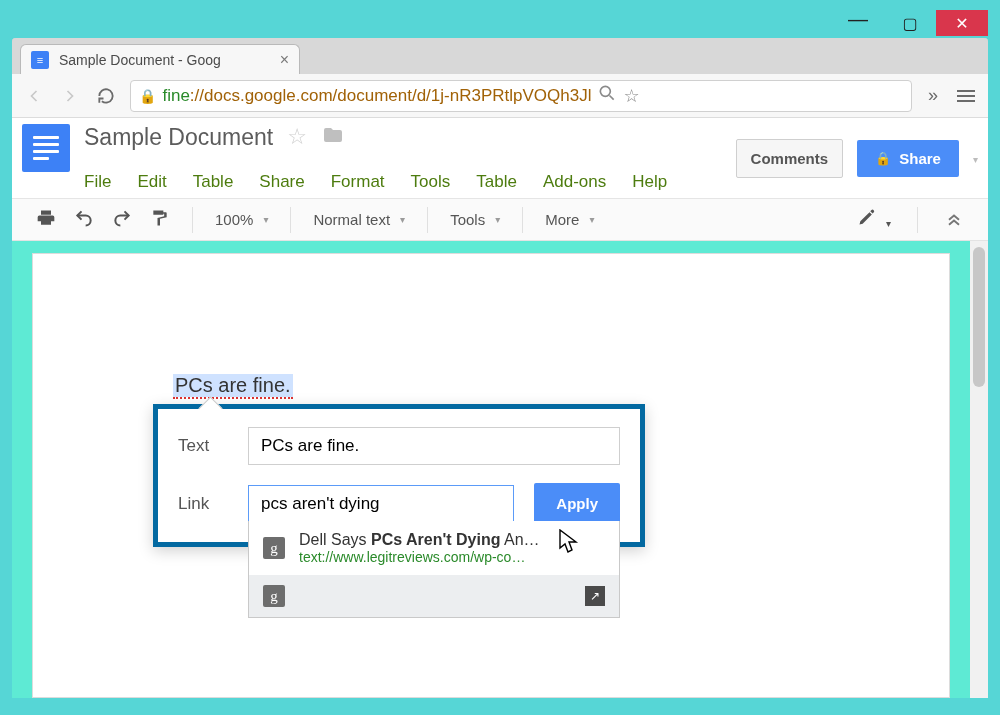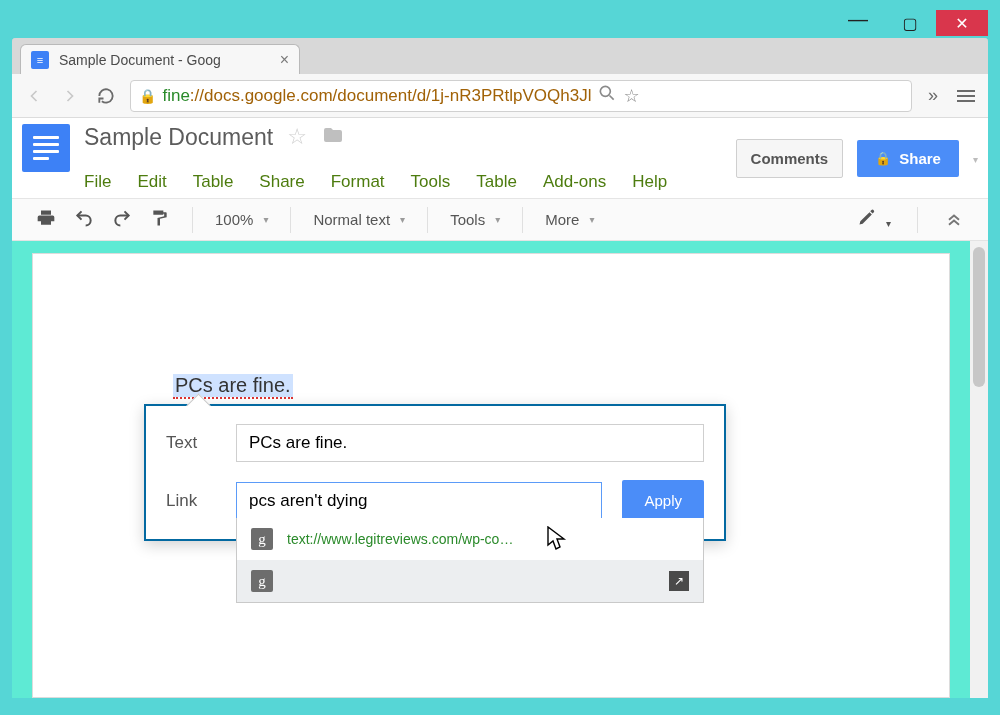--- a/index.html
+++ b/index.html
@@ -76,33 +76,33 @@
   
   .page-area { position:relative; flex:1; background:#5eead4; display:flex; }
   .page { margin:12px 20px 0 20px; flex:1; border:1px solid #dcdcdc; background:#fff; position:relative; }
   .doc-text { position:absolute; top:120px; left:140px; font-size:20px; color:#333; background:#cfe2ff; padding:0 2px; }
   .doc-text::after { content:""; position:absolute; left:0; bottom:-2px; width:100%; border-bottom:2px dotted #d33; }
   .scrollbar { width:18px; background:#f1f1f1; display:flex; align-items:flex-start; justify-content:center; }
   .scrollthumb { width:12px; height:140px; background:#c7c7c7; border-radius:6px; margin-top:6px; }
 
   
   .link-dialog {
-    position:absolute; top:150px; left:111px; width:582px; background:#fff; border:2px solid #0369a1;
+    position:absolute; top:150px; left:120px; width:492px; background:#fff; border:5px solid #0369a1;
     box-shadow:0 4px 14px rgba(0,0,0,0.18); padding:18px 20px 0; font-size:16px; color:#444;
   }
   .link-dialog::before {
     content:""; position:absolute; top:-9px; left:44px; width:16px; height:16px;
     background:#fff; border-left:1px solid #c9c9c9; border-top:1px solid #c9c9c9; transform:rotate(45deg);
   }
   .ld-row { display:flex; align-items:center; gap:20px; margin-bottom:18px; }
   .ld-row label { width:50px; font-size:17px; color:#555; }
   .ld-input { flex:1; height:38px; border:1px solid #cfcfcf; padding:0 12px; font-size:17px; outline:none; }
   .ld-input.link { border-color:#5b9bf8; }
   .ld-input.link::after{content:"";}
-  .btn-apply { background:#4b8df8; color:#fff; font-weight:normal; font-size:15px; padding:12px 22px; border:none; border-radius:2px; }
+  .btn-apply { background:#4b8df8; color:#fff; font-weight:bold; font-size:15px; padding:12px 22px; border:none; border-radius:2px; }
   @keyframes blink { 50% { opacity:0; } }
   .link-underlay { position:relative; }
 
   
   .suggest { position:absolute; left:90px; right:20px; top:112px; background:#fff; border:1px solid #c9c9c9; border-top:none; }
   .sug-item { display:flex; align-items:center; gap:14px; padding:10px 14px; }
   .sug-item.active { background:#eceef0; }
   .sug-badge { width:22px; height:22px; background:#6d6d6d; color:#fff; font-size:15px; display:flex; align-items:center; justify-content:center; border-radius:2px; font-family:Georgia, serif; }
   .sug-text .title { font-size:16px; color:#333; }
   .sug-text .title b { font-weight:bold; }
@@ -295,20 +295,23 @@
           <div class="link-underlay" style="flex:1;position:relative">
             <input class="ld-input link" style="width: 100%;" value="pcs aren't dying">
           </div>
           <button class="btn-apply">Apply</button>
         </div>
 
         <div class="suggest">
           <div class="sug-item">
             <span class="sug-badge">g</span>
             <div class="sug-text">
+              <div class="title">
+                <span>Dell Says </span><b>PCs Aren't Dying</b><span> An…</span>
+              </div>
               <div class="url">text://www.legitreviews.com/wp-co…</div>
             </div>
           </div>
           <div class="sug-item active">
             <span class="sug-badge">g</span>
             <span class="sug-open">↗</span>
 
             <svg class="cursor-arrow" style="left:310px;top:8px" width="22" height="26" viewBox="0 0 22 26">
               <path d="M1 1 L1 19 L6 15 L9 23 L13 21 L10 13 L17 13 Z" fill="#fff" stroke="#000" stroke-width="1.4"></path>
             </svg>

